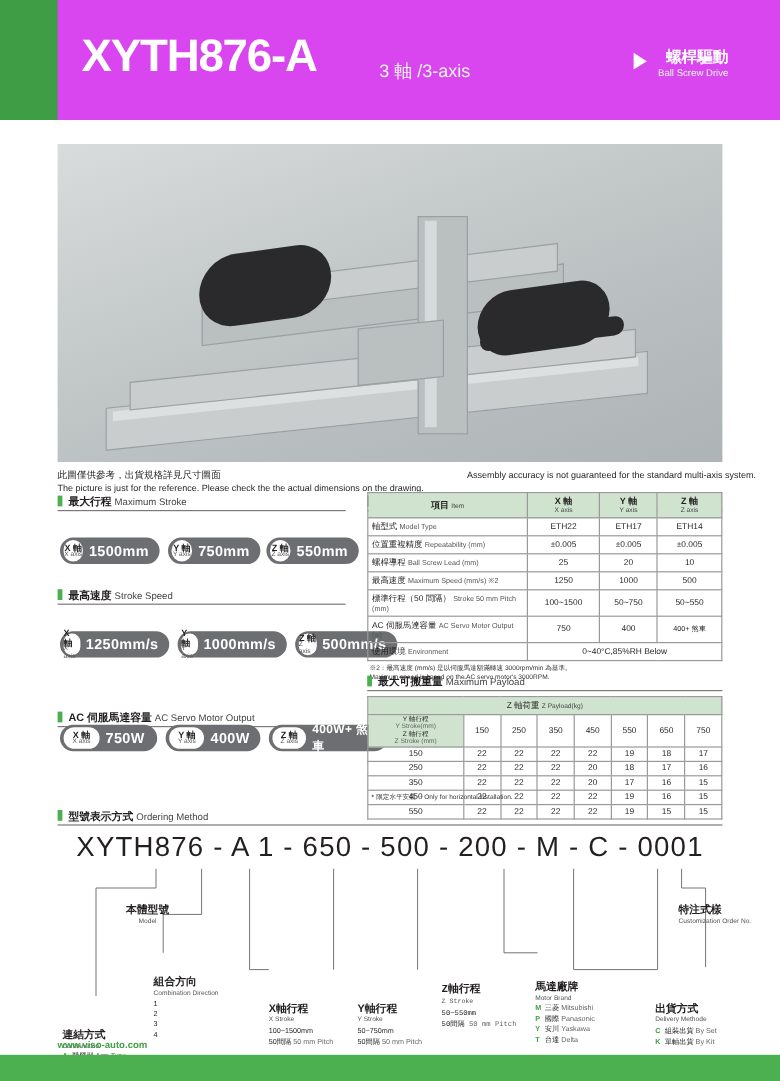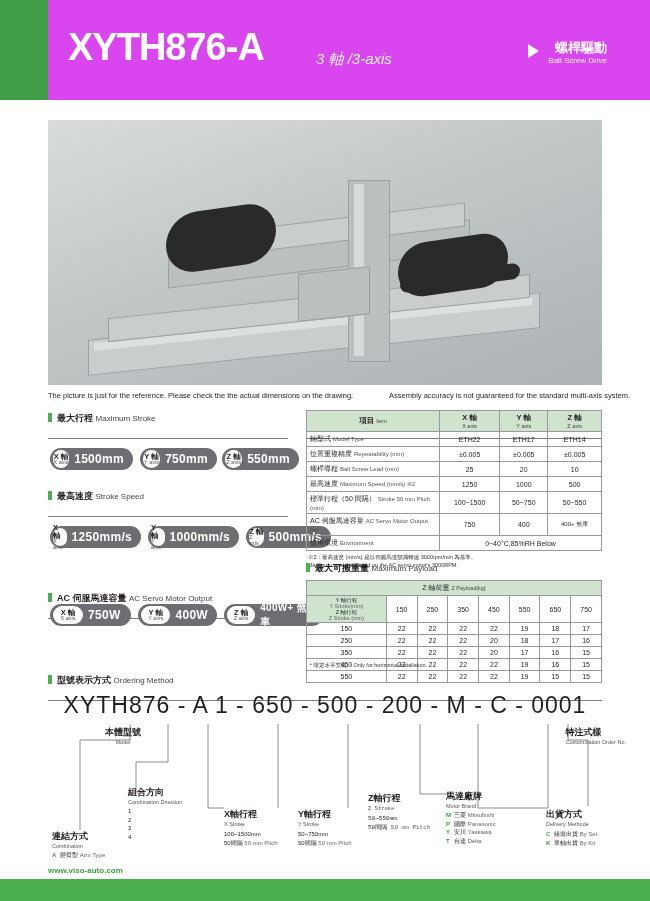--- a/index.html
+++ b/index.html
@@ -18,21 +18,21 @@
   }
   .header .accent-left{
     position:absolute;left:0;top:0;width:48px;height:100px;background:#3f9e45;
   }
   .model-title{
     position:absolute;left:68px;top:26px;
     font-size:38px;font-weight:bold;color:#ffffff;letter-spacing:-1px;
   }
   .axis-label{
     position:absolute;left:316px;top:50px;
-    font-size:15px;color:#e8f5e9;font-style:italic;
+    font-size:15px;color:#e8f5e9;
   }
   .drive-block{
     position:absolute;right:43px;top:40px;text-align:right;
   }
   .drive-play{
     position:absolute;left:-20px;top:4px;
     width:0;height:0;border-left:11px solid #ffffff;
     border-top:7px solid transparent;border-bottom:7px solid transparent;
   }
   .drive-cn{font-size:13px;color:#ffffff;font-weight:bold;line-height:1.2;}
@@ -48,21 +48,21 @@
   .rail-mid{position:absolute;background:#babfc0;border:1px solid #9aa0a1;}
   .rail-light{position:absolute;background:#e2e5e5;}
   
   .cap-left{position:absolute;left:48px;top:391px;font-size:7.5px;color:#231f20;line-height:1.35;}
   .cap-left .cn{font-size:8px;}
   .cap-right{position:absolute;right:20px;top:391px;font-size:7.5px;color:#231f20;text-align:right;line-height:1.35;}
   .cap-right .cn{font-size:8px;color:#e2001a;}
   
   .sec{
     position:absolute;font-size:9px;font-weight:bold;color:#231f20;
-    border-bottom:1px solid #7a7a7a;padding-bottom:13px;
+    border-bottom:1px solid #7a7a7a;padding-bottom:0;
   }
   .sec .bar{display:inline-block;width:4px;height:9px;background:#4caf50;margin-right:5px;vertical-align:-1px;}
   .sec .en{font-weight:normal;font-size:8px;color:#444;}
   
   .pill{
     position:absolute;height:22px;border-radius:11px;
     background:#6d6e71;color:#fff;display:flex;align-items:center;
     padding-left:3px;
   }
   .pill .ax{
@@ -106,21 +106,21 @@
   .lbl-cn{font-size:9px;font-weight:bold;color:#231f20;}
   .lbl-en{font-size:5.5px;color:#555;}
   .opt{font-size:6px;color:#231f20;line-height:1.45;}
   .opt .k{display:inline-block;width:8px;font-weight:bold;}
   .opt .en{color:#666;}
   .grn{color:#3f9e45;font-weight:bold;}
   .footer{
     position:absolute;left:0;bottom:0;width:650px;height:22px;background:#4caf50;
   }
   .url{position:absolute;left:48px;bottom:26px;font-size:8px;color:#3f9e45;font-weight:bold;}
-  .abs{position:absolute;}
+  .abs{position:absolute;margin-top:26px;}
 </style>
 </head>
 <body>
 
 <div class="header">
   <div class="accent-left"></div>
   <div class="model-title">XYTH876-A</div>
   <div class="axis-label">3 軸 /3-axis</div>
   <div class="drive-block">
     <span class="drive-play"></span>
@@ -142,20 +142,21 @@
   <div class="rail-light" style="left:306px;top:64px;width:10px;height:172px;opacity:.7;"></div>
 
   <div class="rail-dark" style="left:118px;top:88px;width:110px;height:60px;border-radius:30px;transform:skewY(-8deg);"></div>
   <div class="rail-dark" style="left:350px;top:118px;width:110px;height:54px;border-radius:28px;transform:skewY(-8deg);"></div>
   <div class="rail-dark" style="left:352px;top:150px;width:120px;height:16px;border-radius:8px;transform:skewY(-7deg);"></div>
 
   <div class="rail-mid" style="left:250px;top:150px;width:70px;height:46px;transform:skewY(-6deg);"></div>
 </div>
 
 <div class="cap-left">
+  <div class="cn">此圖僅供參考，出貨規格詳見尺寸圖面</div>
   <div>The picture is just for the reference. Please check the the actual dimensions on the drawing.</div>
 </div>
 <div class="cap-right">
   <div>Assembly accuracy is not guaranteed for the standard multi-axis system.</div>
 </div>
 
 <div class="sec" style="left:48px;top:412px;width:240px;">
   <span class="bar"></span><span>最大行程</span>
   <span class="en">Maximum Stroke</span>
 </div>

